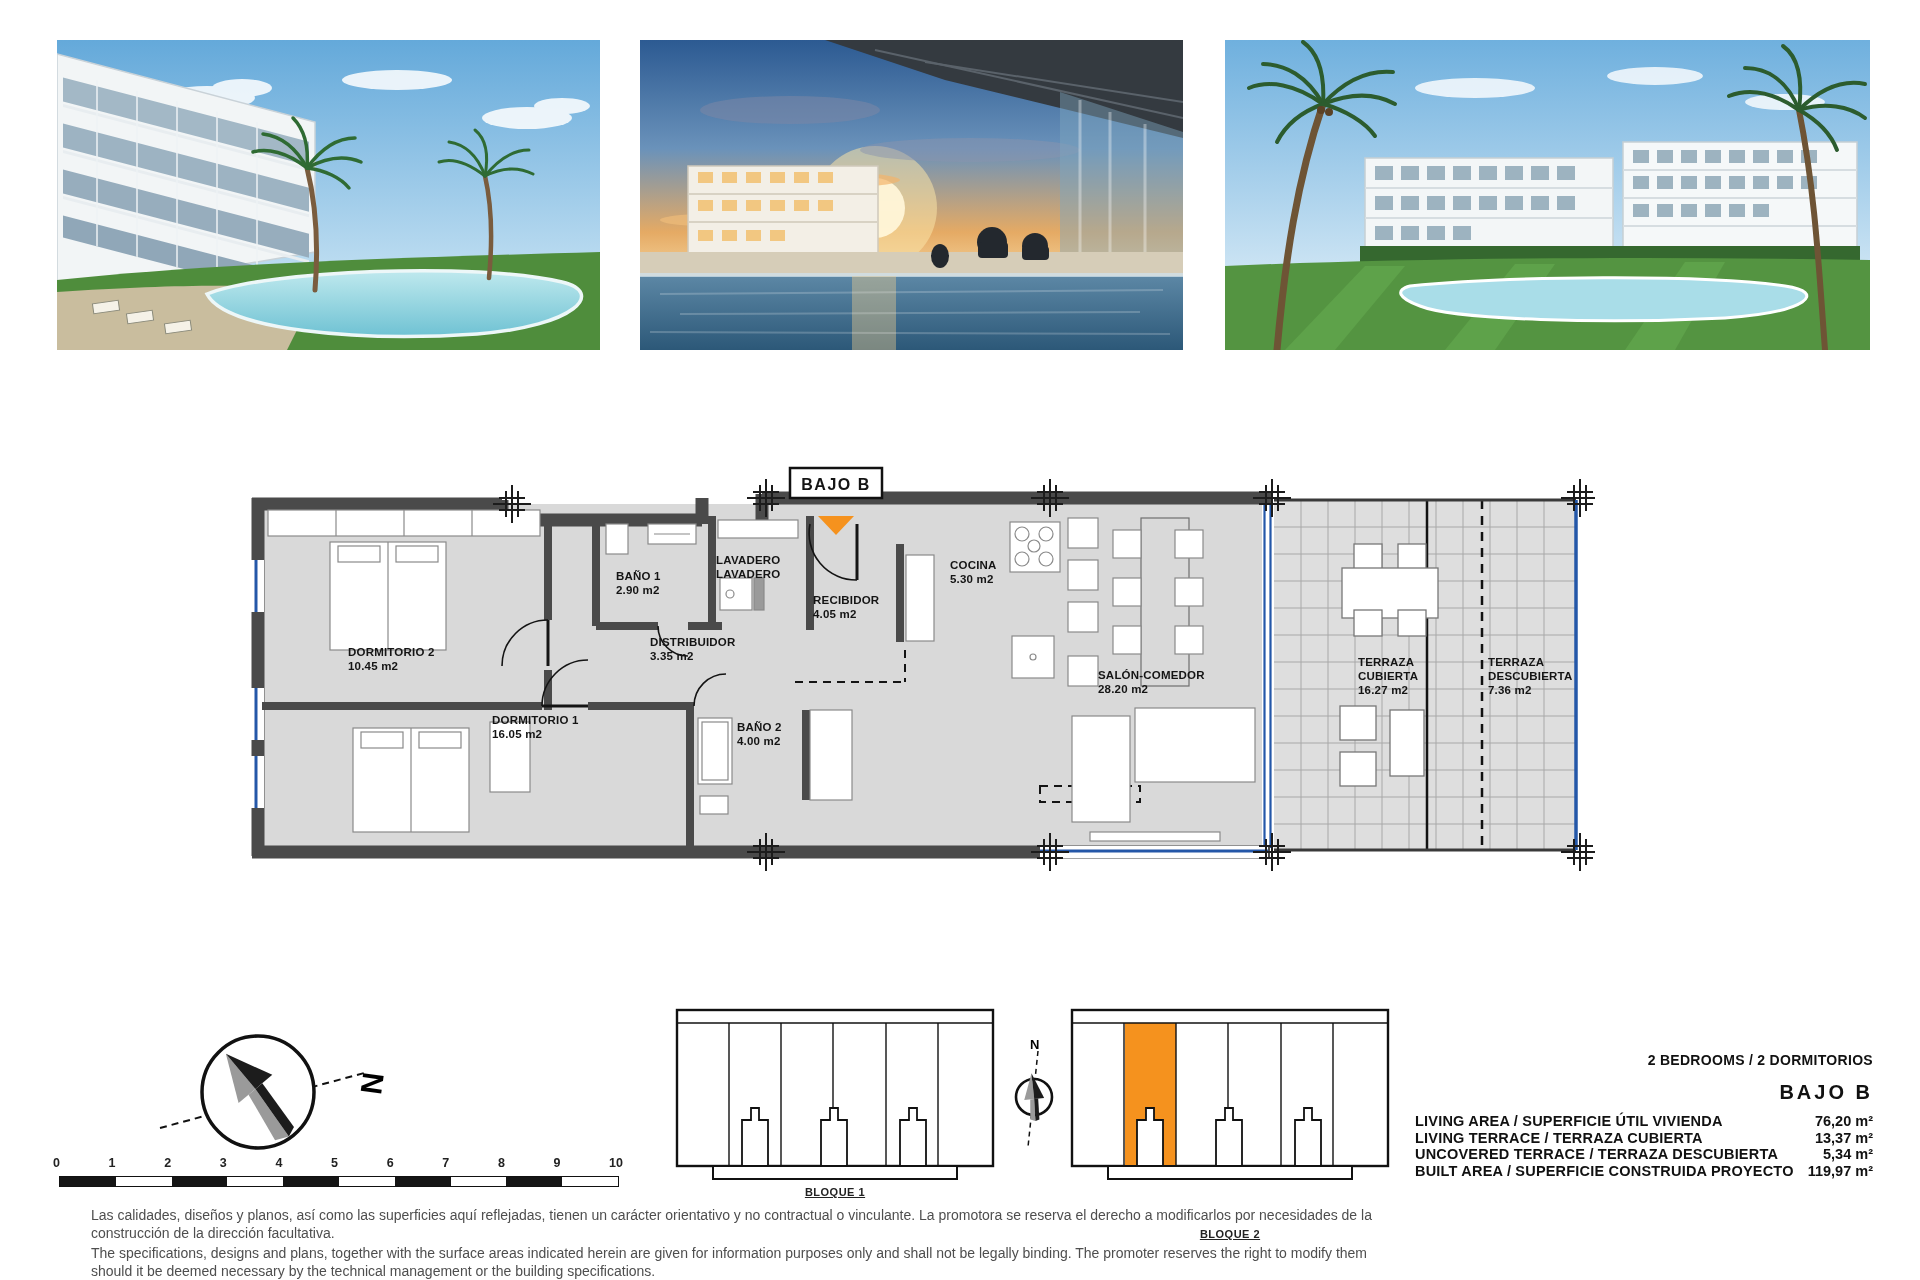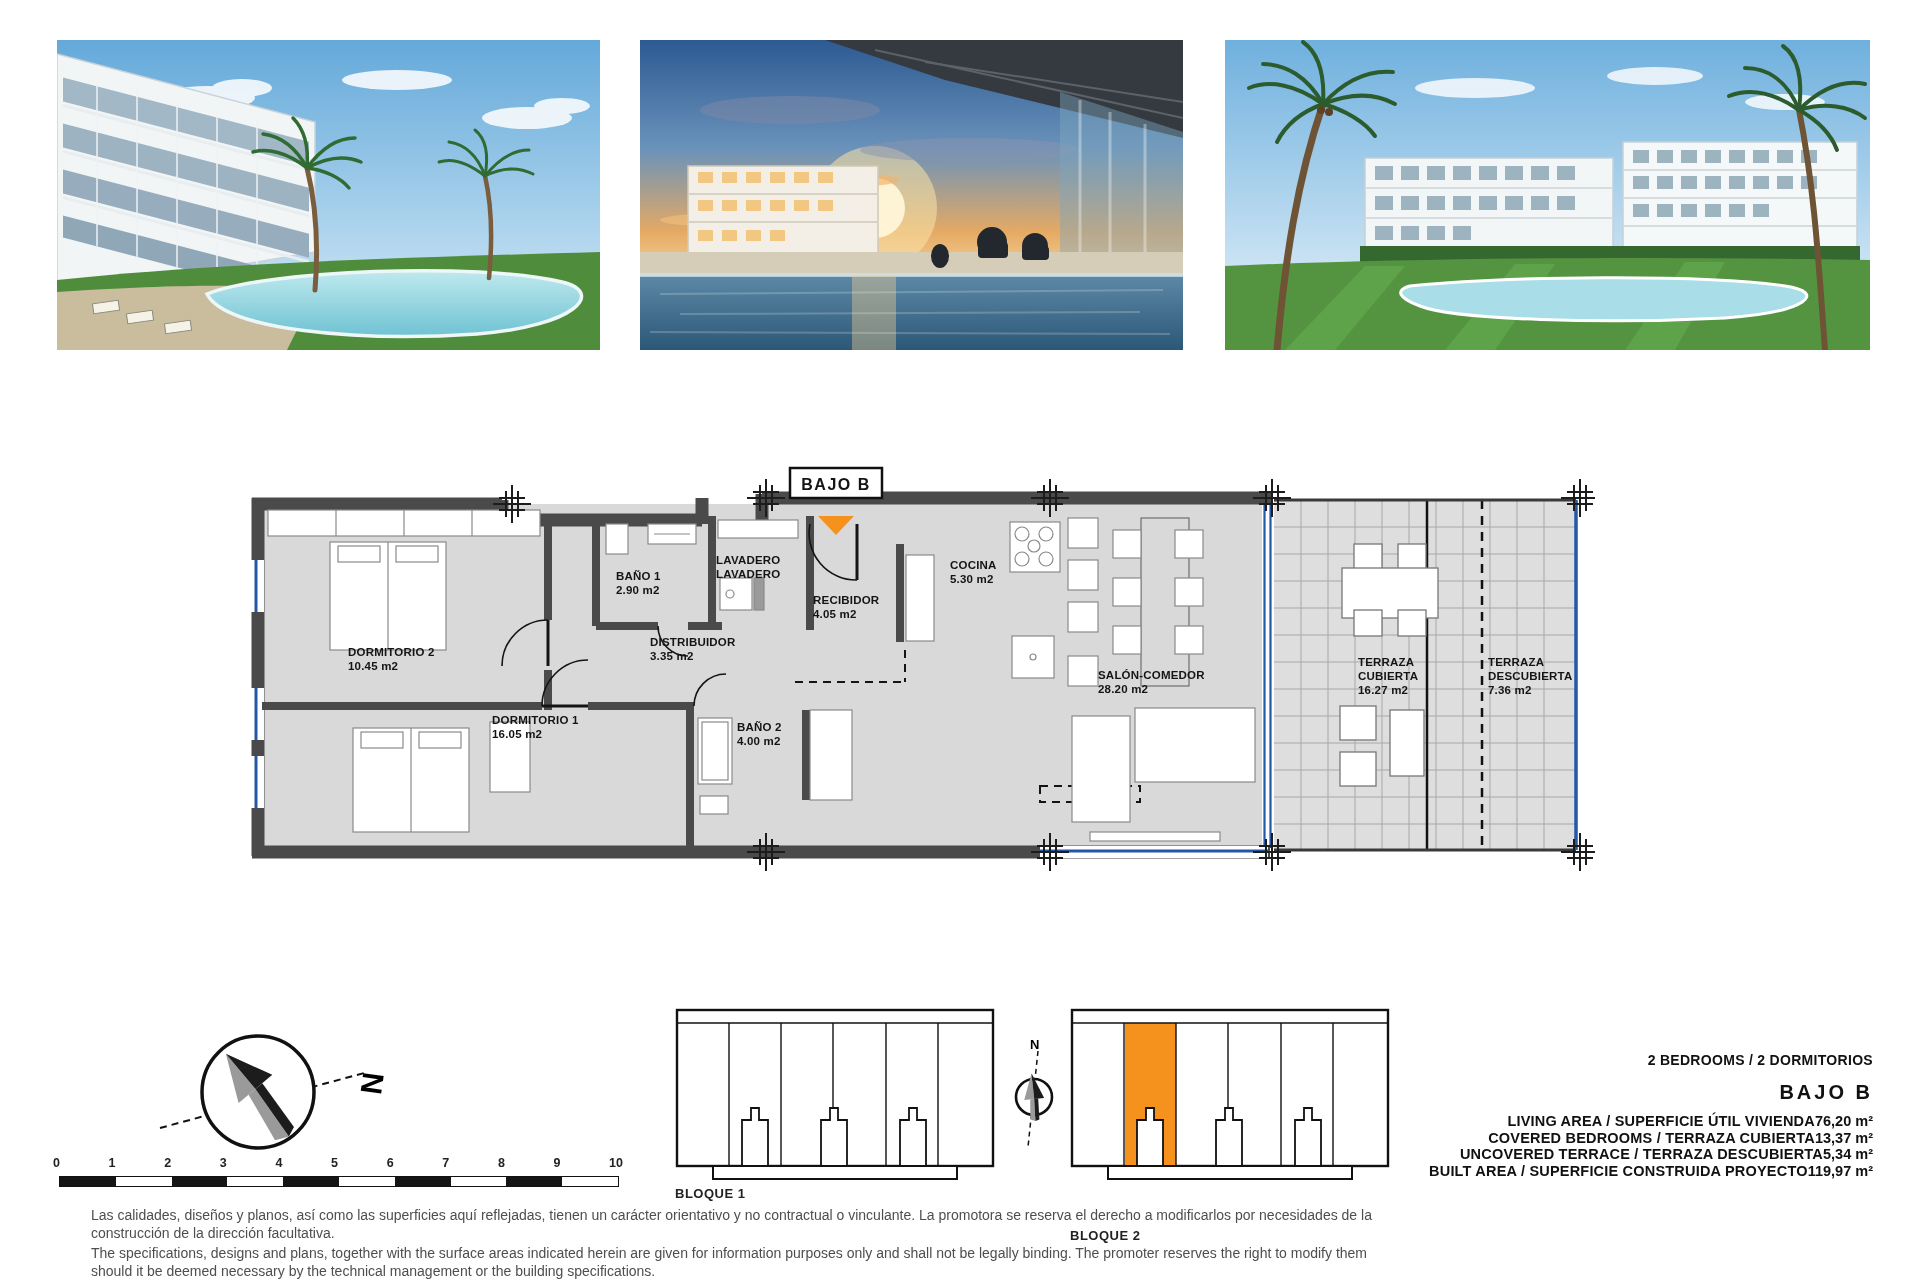--- a/index.html
+++ b/index.html
@@ -10,26 +10,26 @@
   .photo svg{display:block;width:100%;height:100%;}
   
   .plan-svg text{font-family:"Liberation Sans",sans-serif;font-weight:bold;fill:#141414;}
   .rm{font-size:11.5px;letter-spacing:.2px;}
   .plan-title{font-size:16px;letter-spacing:1.5px;}
   
   .scale-nums{position:absolute;left:53px;top:1156px;width:570px;display:flex;
               justify-content:space-between;font-size:12.5px;font-weight:bold;color:#222;}
   .scale-bar{position:absolute;left:59px;top:1176px;width:558px;height:9px;border:1.5px solid #111;
              background:repeating-linear-gradient(90deg,#151515 0 55.8px,#ffffff 55.8px 111.6px);}
-  .blk-label{position:absolute;width:320px;text-align:left;font-size:13px;font-weight:bold;
-             letter-spacing:.5px;color:#222;}
+  .blk-label{position:absolute;width:320px;text-align:center;font-size:11px;font-weight:bold;
+             letter-spacing:.5px;color:#222;text-decoration:underline;}
   .summary{position:absolute;left:1415px;top:1052px;width:458px;text-align:right;}
   .summary .beds{font-size:14px;font-weight:bold;letter-spacing:.3px;margin-bottom:13px;}
   .summary .unit{font-size:20px;font-weight:bold;letter-spacing:3px;margin-bottom:9px;}
-  .srow{display:flex;justify-content:flex-end;font-size:14.5px;font-weight:bold;
+  .srow{display:flex;justify-content:space-between;font-size:14.5px;font-weight:bold;
         line-height:16.5px;}
   .srow .lbl{text-align:left;letter-spacing:.2px;}
   .disclaimer{position:absolute;left:59px;top:1206px;width:1285px;font-size:14px;font-weight:normal;
               color:#4e4e4e;line-height:1.32;margin-left:32px;}
   .disclaimer p{margin:0 0 1px 0;}
 </style>
 </head>
 <body>
 <div class="page">
 
@@ -605,21 +605,21 @@
 <div class="blk-label" style="left:1070px;top:1228px;">BLOQUE 2</div>
 
 <div class="summary">
   <div class="beds">2 BEDROOMS / 2 DORMITORIOS</div>
   <div class="unit">BAJO B</div>
   <div class="srow">
     <span class="lbl">LIVING AREA / SUPERFICIE ÚTIL VIVIENDA</span>
     <span class="val">76,20 m²</span>
   </div>
   <div class="srow">
-    <span class="lbl">COVERED BEDROOMS / TERRAZA CUBIERTA</span>
+    <span class="lbl">LIVING TERRACE / TERRAZA CUBIERTA</span>
     <span class="val">13,37 m²</span>
   </div>
   <div class="srow">
     <span class="lbl">UNCOVERED TERRACE / TERRAZA DESCUBIERTA</span>
     <span class="val">5,34 m²</span>
   </div>
   <div class="srow">
     <span class="lbl">BUILT AREA / SUPERFICIE CONSTRUIDA PROYECTO</span>
     <span class="val">119,97 m²</span>
   </div>

